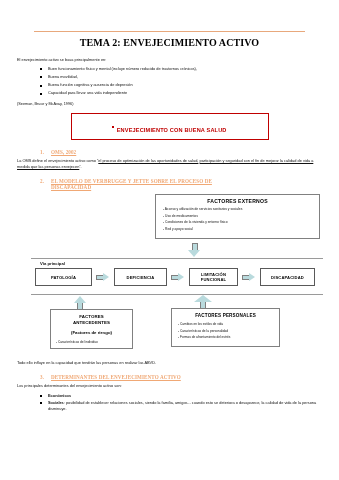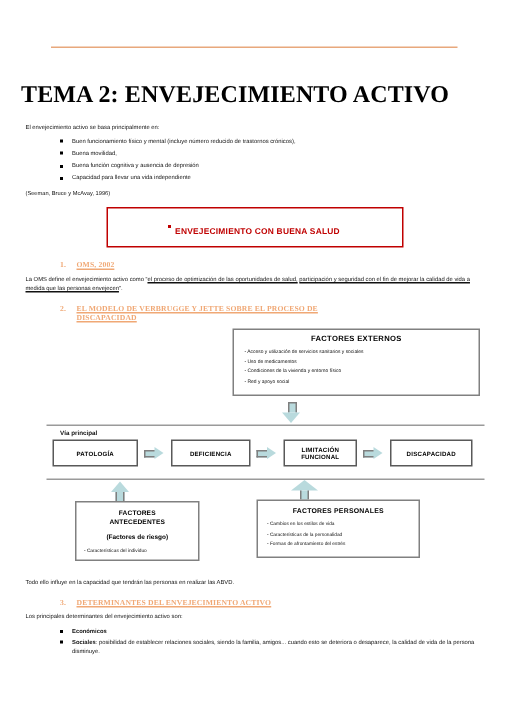--- a/index.html
+++ b/index.html
@@ -23,26 +23,26 @@
     padding: 0 14px;
   }
 
   .top-rule {
     margin: 31px 20px 0 20px;
     height: 1px;
     background: #e8a87c;
   }
 
   .doc-title {
-    text-align: left;
+    text-align: center;
     font-family: "Liberation Serif", serif;
-    font-size: 16px;
+    font-size: 10px;
     font-weight: bold;
     letter-spacing: 0.1px;
-    margin-top: 23px;
+    margin-top: 5px;
     color: #000;
   }
 
   .intro {
     font-size: 3.9px;
     margin-top: 9px;
     margin-left: 3px;
     color: #111;
   }
 

